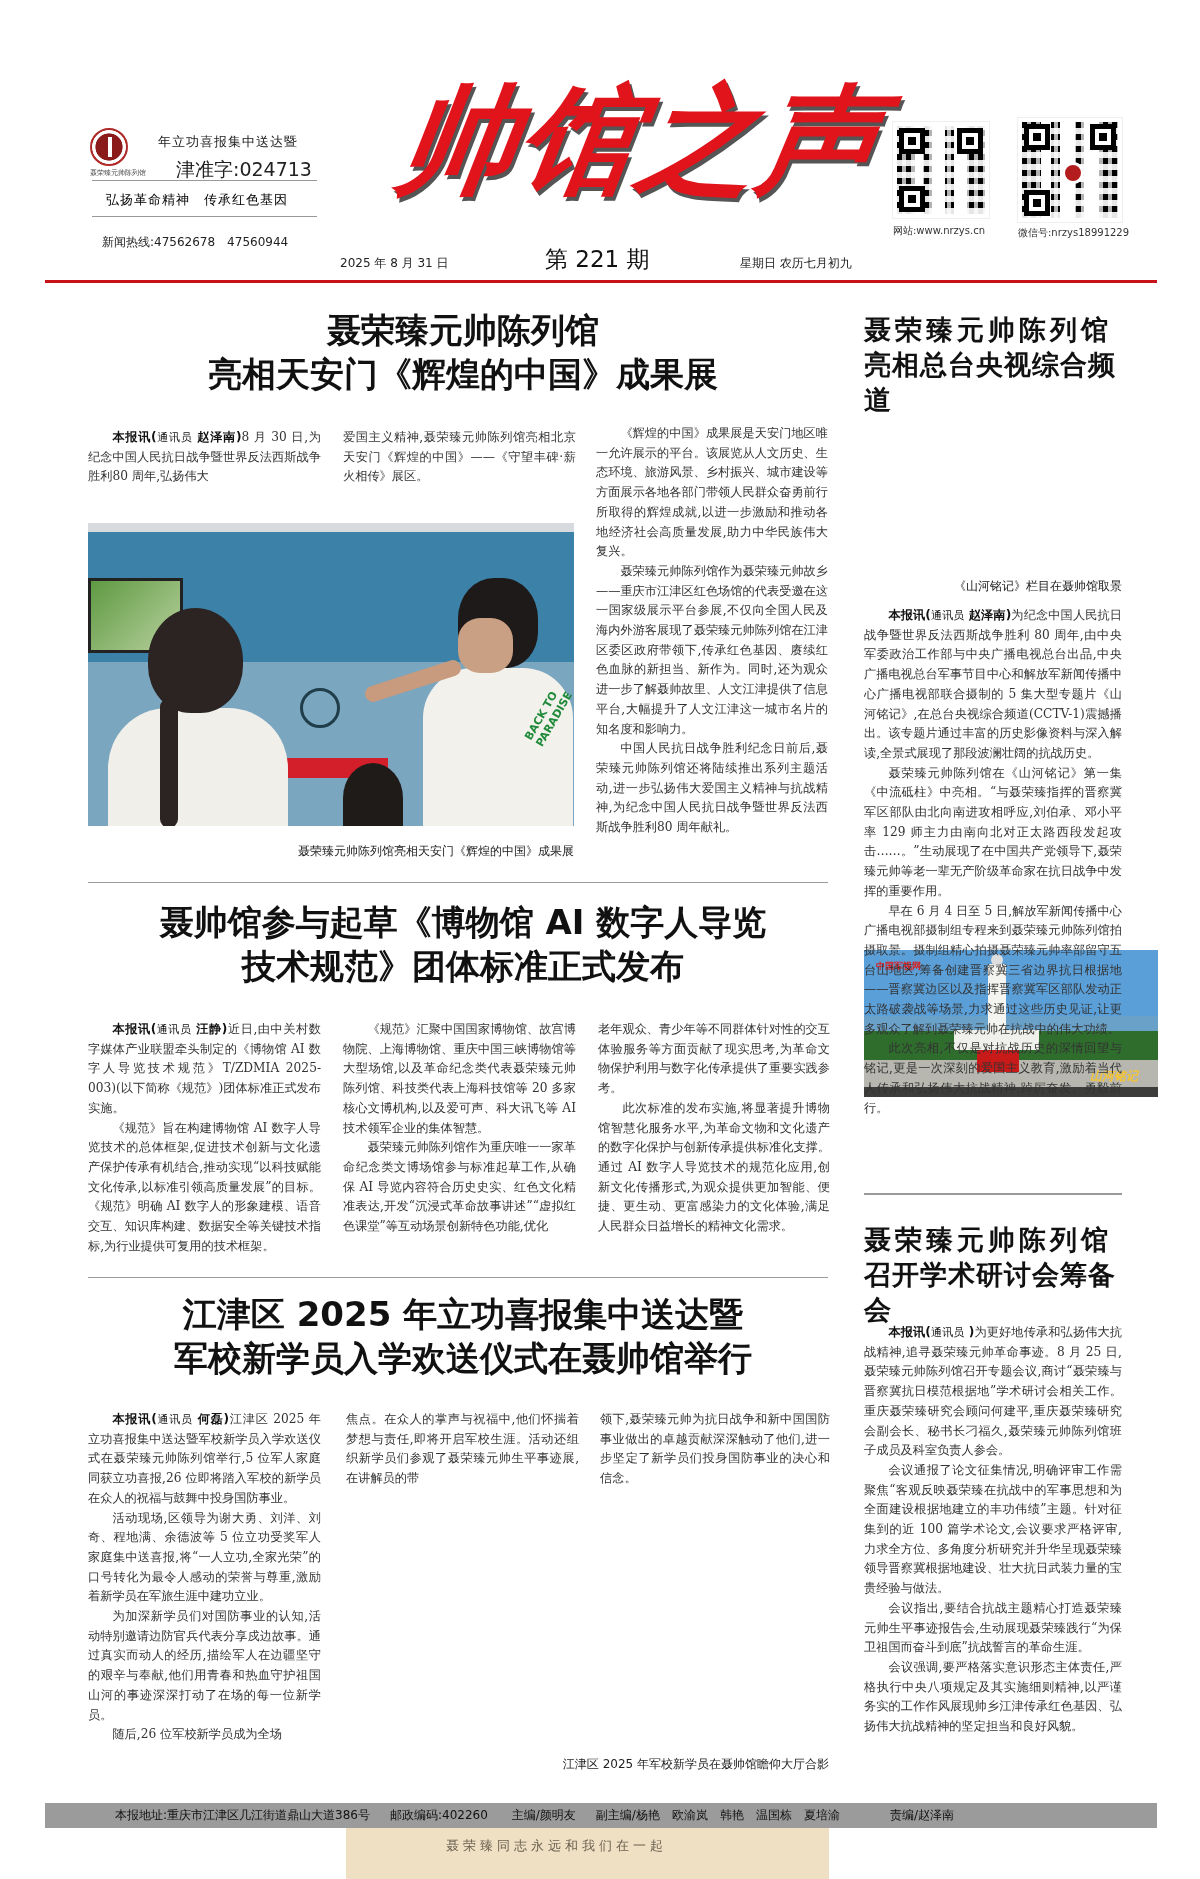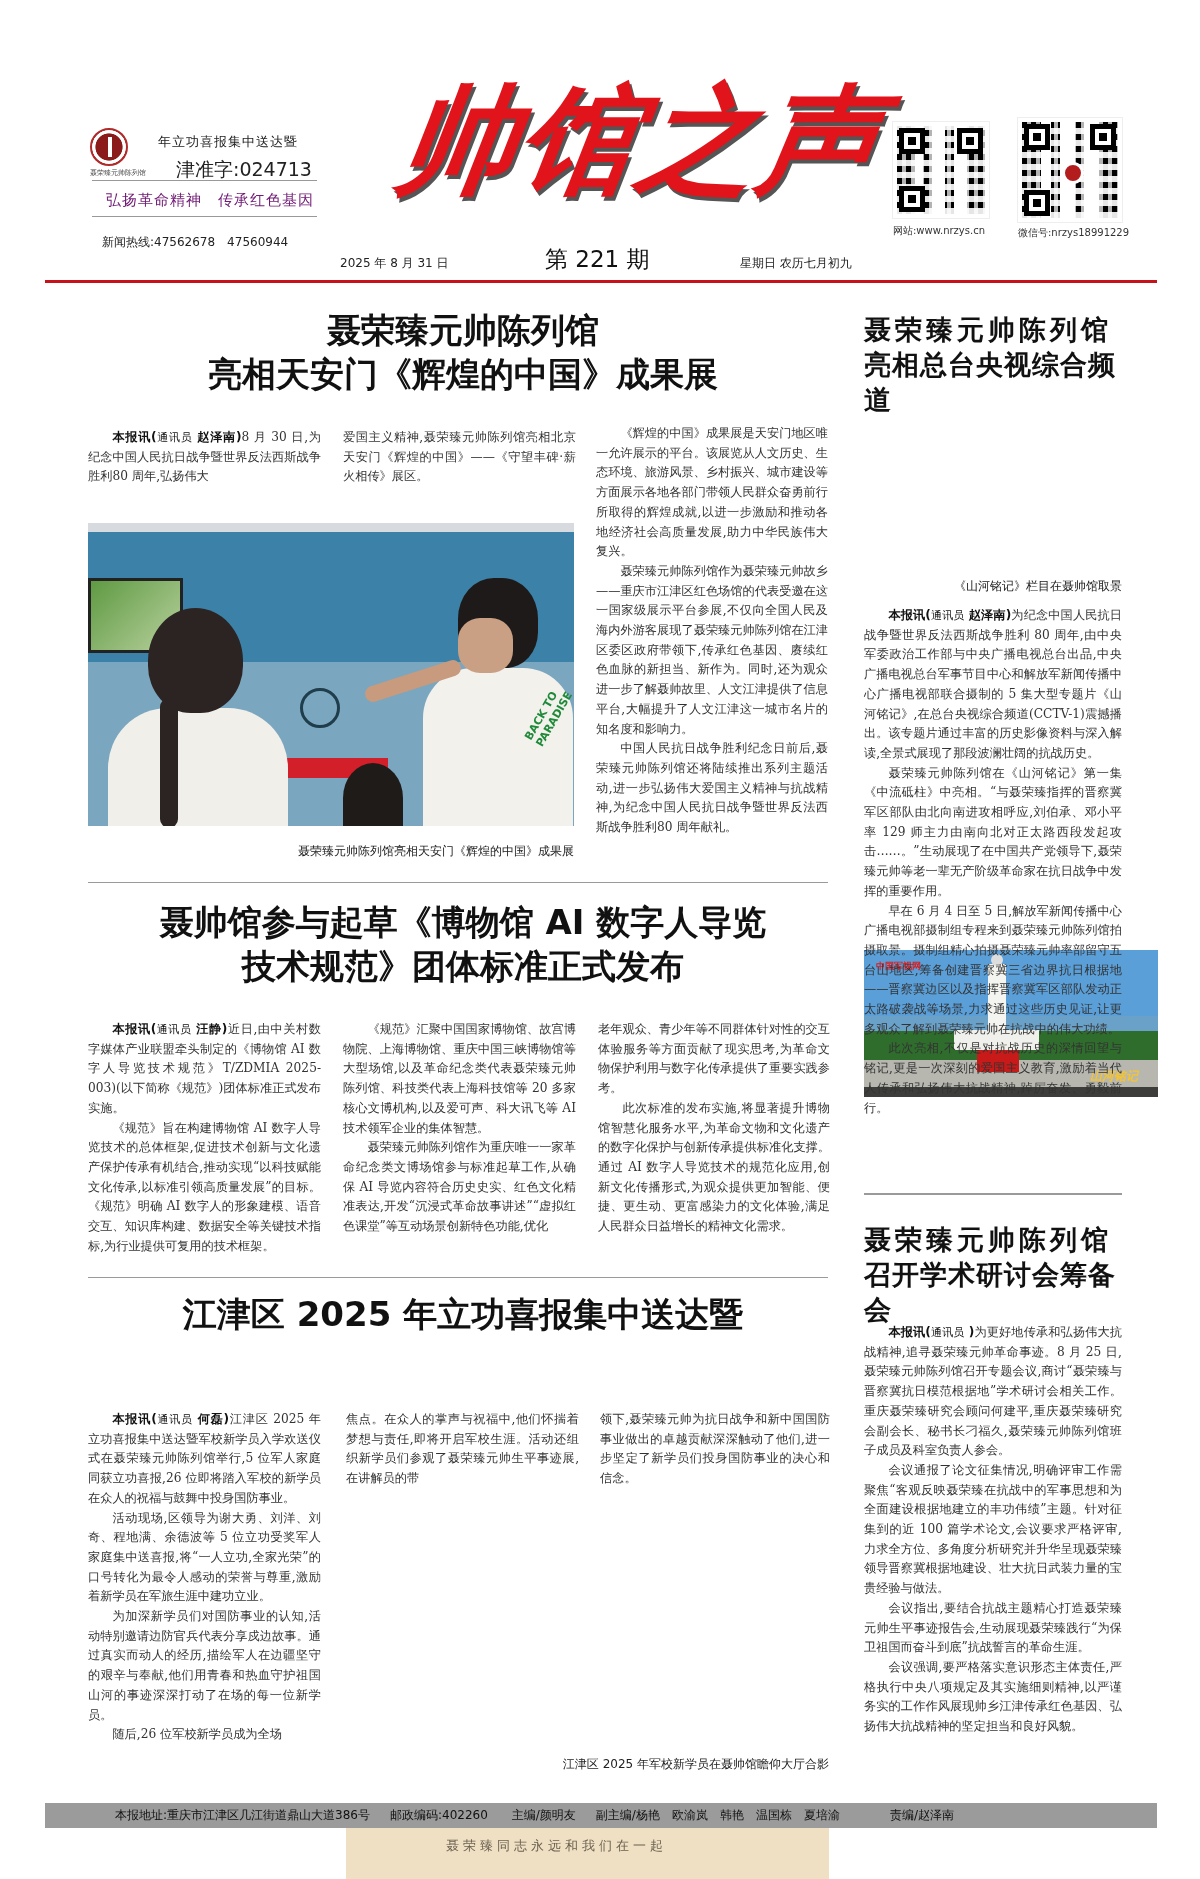--- a/index.html
+++ b/index.html
@@ -9,21 +9,21 @@
   .serif { font-family: "DejaVu Serif", "Liberation Serif", serif; }
 
   
   .logo-box { left: 90px; top: 128px; width: 40px; height: 52px; }
   .logo-circle { width: 38px; height: 38px; border-radius: 50%; border: 2px solid #b12a2a; background: radial-gradient(circle, #8b1a1a 55%, #fff 58%, #fff 70%, #b12a2a 72%); position: relative; }
   .logo-circle::after { content: ""; position: absolute; left: 16px; top: 7px; width: 4px; height: 20px; background: #fff; }
   .logo-cap { font-size: 7px; color: #444; margin-top: 2px; white-space: nowrap; }
   .host-line { left: 158px; top: 133px; font-size: 13px; color: #222; letter-spacing: 1px; }
   .permit-line { left: 176px; top: 157px; font-size: 19px; color: #222; }
   .hr-small { left: 92px; width: 225px; height: 1px; background: #999; }
-  .slogan { left: 106px; top: 191px; font-size: 15px; letter-spacing: 1px; color: #701a75; }
+  .slogan { left: 106px; top: 191px; font-size: 13px; letter-spacing: 1px; color: #000000; }
   .hotline { left: 102px; top: 234px; font-size: 12px; color: #222; }
   .brand { left: 400px; top: 55px; width: 420px; height: 170px; }
   .brand-text { font-family: "DejaVu Serif", serif; font-style: italic; font-weight: bold; font-size: 118px; color: #e1131b; letter-spacing: 2px; text-shadow: 3px 4px 0 #555; transform: skewX(-8deg); white-space: nowrap; line-height: 170px; }
   .date { left: 340px; top: 255px; font-size: 12px; color: #222; }
   .issue { left: 545px; top: 244px; font-size: 23px; color: #111; }
   .weekday { left: 740px; top: 255px; font-size: 12px; color: #222; }
   .qr { width: 96px; height: 96px; background:
       linear-gradient(90deg, #000 0 20%, transparent 20% 30%, #000 30% 40%, transparent 40% 55%, #000 55% 65%, transparent 65% 80%, #000 80%);
       position: relative; border: 4px solid #fff; outline: 1px solid #eee; }
   .qr-inner { position: absolute; inset: 0;
@@ -189,20 +189,21 @@
     <p class="no-ind">老年观众、青少年等不同群体针对性的交互体验服务等方面贡献了现实思考,为革命文物保护利用与数字化传承提供了重要实践参考。</p>
     <p>此次标准的发布实施,将显著提升博物馆智慧化服务水平,为革命文物和文化遗产的数字化保护与创新传承提供标准化支撑。通过 AI 数字人导览技术的规范化应用,创新文化传播形式,为观众提供更加智能、便捷、更生动、更富感染力的文化体验,满足人民群众日益增长的精神文化需求。</p>
   </div>
 </section>
 
 <div class="abs gray-rule" style="left:88px; top:1277px; width:740px;"></div>
 
 <section>
   <h1 class="abs h-main" style="left:88px; top:1292px; width:750px; font-size:34px;">
     <div>江津区 2025 年立功喜报集中送达暨</div>
+    <div>军校新学员入学欢送仪式在聂帅馆举行</div>
   </h1>
   <div class="abs col" style="left:88px; top:1410px; width:233px;">
     <p><span class="lead"><span>本报讯(</span><span class="cr">通讯员</span><span> 何磊)</span></span><span>江津区 2025 年立功喜报集中送达暨军校新学员入学欢送仪式在聂荣臻元帅陈列馆举行,5 位军人家庭同获立功喜报,26 位即将踏入军校的新学员在众人的祝福与鼓舞中投身国防事业。</span></p>
     <p>活动现场,区领导为谢大勇、刘洋、刘奇、程地满、余德波等 5 位立功受奖军人家庭集中送喜报,将“一人立功,全家光荣”的口号转化为最令人感动的荣誉与尊重,激励着新学员在军旅生涯中建功立业。</p>
     <p>为加深新学员们对国防事业的认知,活动特别邀请边防官兵代表分享戍边故事。通过真实而动人的经历,描绘军人在边疆坚守的艰辛与奉献,他们用青春和热血守护祖国山河的事迹深深打动了在场的每一位新学员。</p>
     <p>随后,26 位军校新学员成为全场</p>
   </div>
   <div class="abs col" style="left:346px; top:1410px; width:233px;">
     <p class="no-ind">焦点。在众人的掌声与祝福中,他们怀揣着梦想与责任,即将开启军校生涯。活动还组织新学员们参观了聂荣臻元帅生平事迹展,在讲解员的带</p>
   </div>

